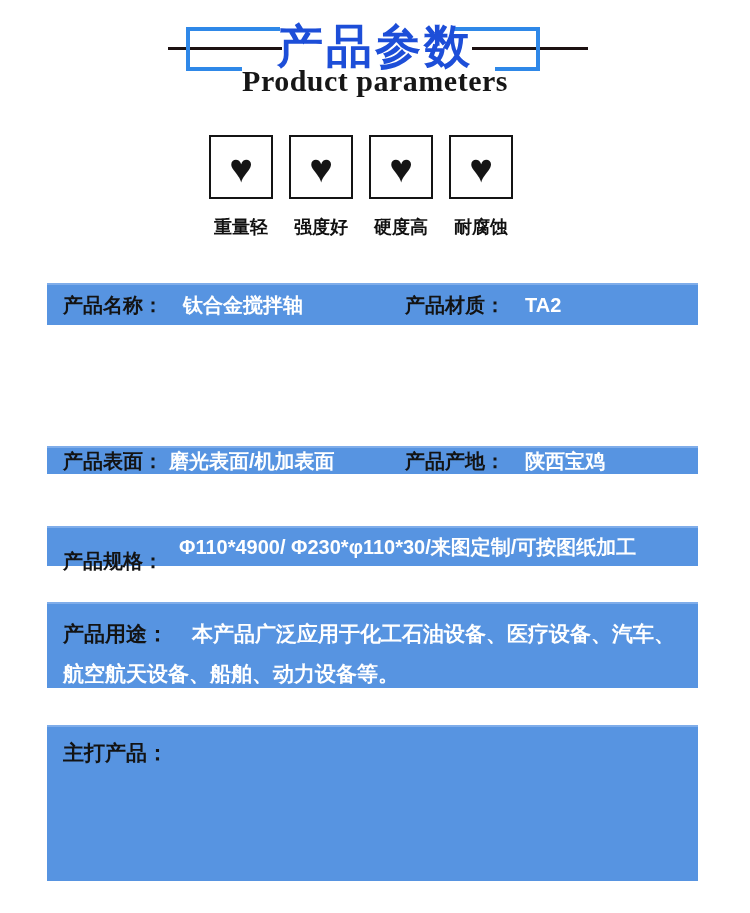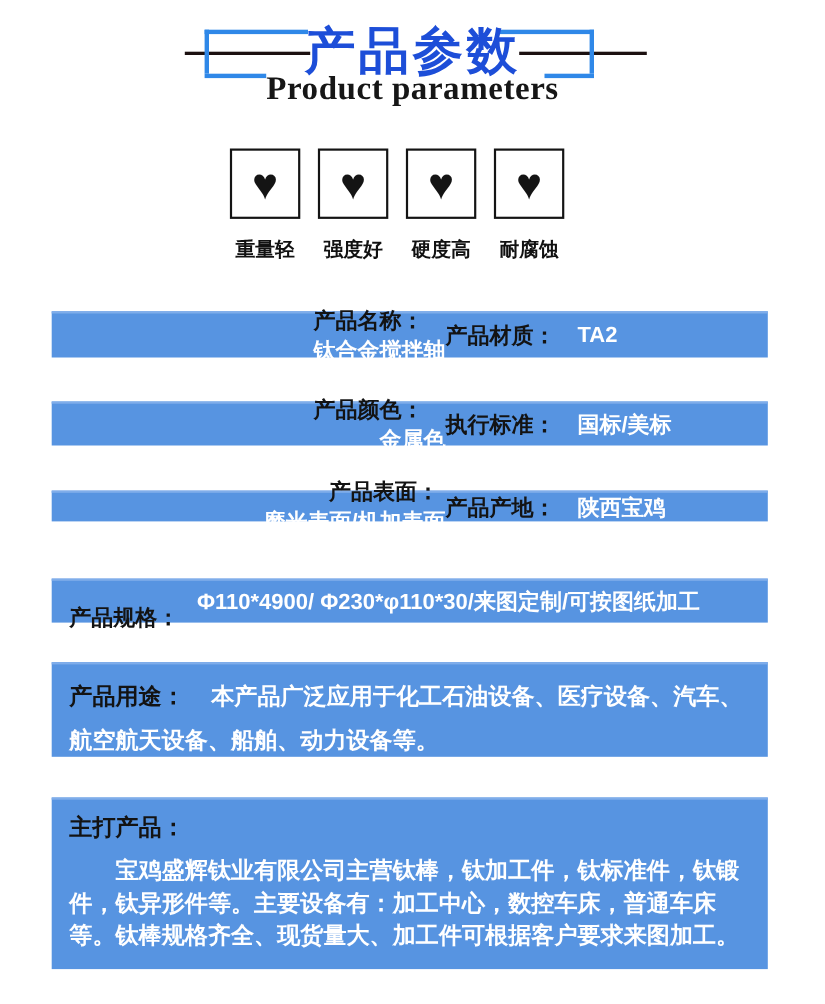--- a/index.html
+++ b/index.html
@@ -68,21 +68,21 @@
   }
   .row .lbl{color:#131313;}
   .row .val{color:#ffffff;}
   .row1{top:283px;height:42px;}
   .row2{top:365px;height:40px;}
   .row3{top:446px;height:28px;}
   .row4{top:526px;height:40px;}
   .row5{top:602px;height:86px;}
   .row6{top:725px;height:156px;}
   .two-col{display:flex;align-items:center;padding-left:16px;}
-  .cell1{width:342px;display:flex;align-items:flex-end;flex-direction:column;}
+  .cell1{width:342px;display:flex;align-items:flex-end;}
   .cell2{flex:1;display:flex;align-items:center;}
   .two-col .lbl{margin-right:20px;white-space:nowrap;}
   .row3 .cell1 .lbl{margin-right:6px;}
   .one-line{display:flex;align-items:center;padding-left:16px;}
   .one-line .lbl{margin-right:16px;white-space:nowrap;margin-top:28px;}
   .para{
     padding:10px 12px 8px 16px;
     font-size:21px;line-height:40px;
   }
   .para .lbl{padding-right:24px;}
@@ -138,30 +138,20 @@
     <div class="cell1">
       <span class="lbl">产品名称：</span>
       <span class="val">钛合金搅拌轴</span>
     </div>
     <div class="cell2">
       <span class="lbl">产品材质：</span>
       <span class="val">TA2</span>
     </div>
   </div>
 
-  <div class="row row2 two-col">
-    <div class="cell1">
-      <span class="lbl">产品颜色：</span>
-      <span class="val">金属色</span>
-    </div>
-    <div class="cell2">
-      <span class="lbl">执行标准：</span>
-      <span class="val">国标/美标</span>
-    </div>
-  </div>
 
   <div class="row row3 two-col">
     <div class="cell1">
       <span class="lbl">产品表面：</span>
       <span class="val">磨光表面/机加表面</span>
     </div>
     <div class="cell2">
       <span class="lbl">产品产地：</span>
       <span class="val">陕西宝鸡</span>
     </div>
@@ -173,16 +163,15 @@
   </div>
 
   <div class="row row5">
     <div class="para">
       <span class="lbl">产品用途：</span><span class="val">本产品广泛应用于化工石油设备、医疗设备、汽车、航空航天设备、船舶、动力设备等。</span>
     </div>
   </div>
 
   <div class="row row6">
     <div class="head-line lbl">主打产品：</div>
-    <div class="body val">宝鸡盛辉钛业有限公司主营钛棒，钛加工件，钛标准件，钛锻件，钛异形件等。主要设备有：加工中心，数控车床，普通车床等。钛棒规格齐全、现货量大、加工件可根据客户要求来图加工。</div>
   </div>
 
 </div>
 
 </body></html>

